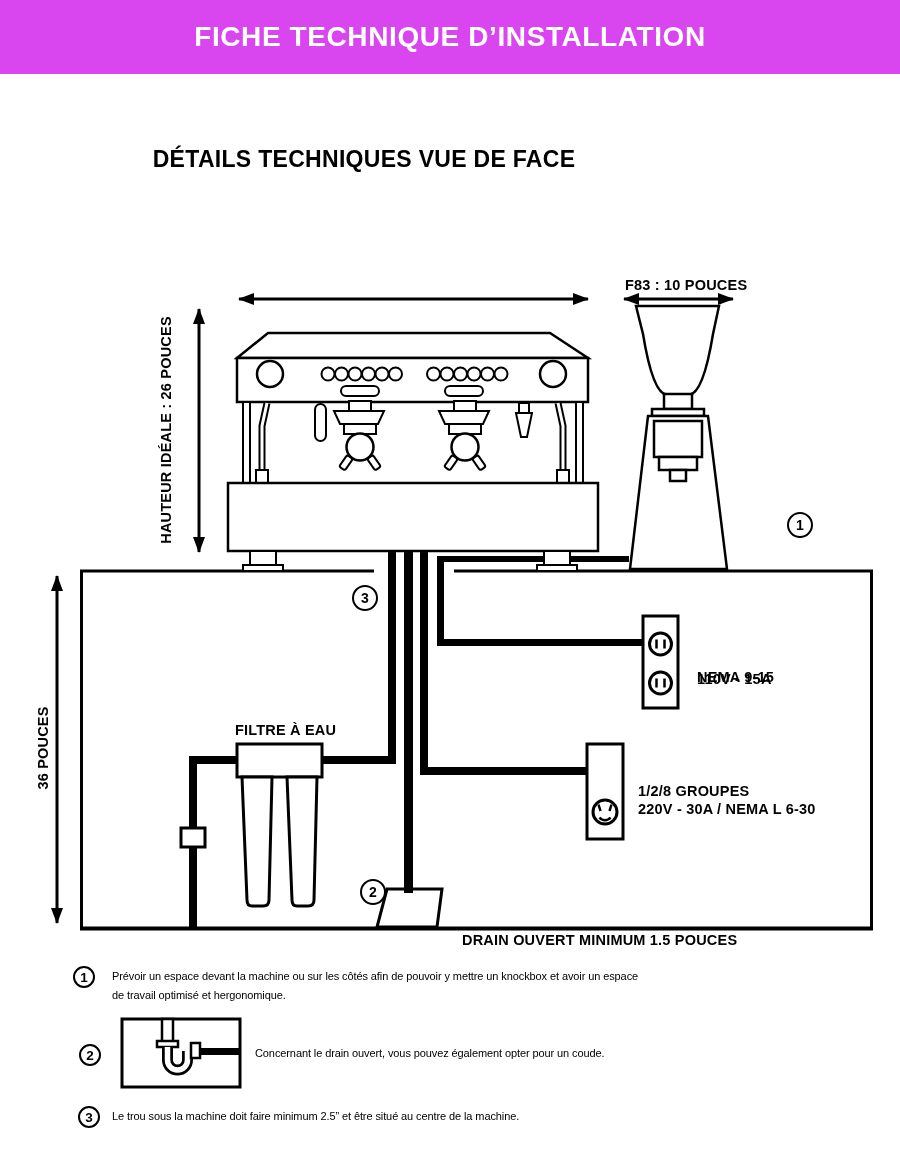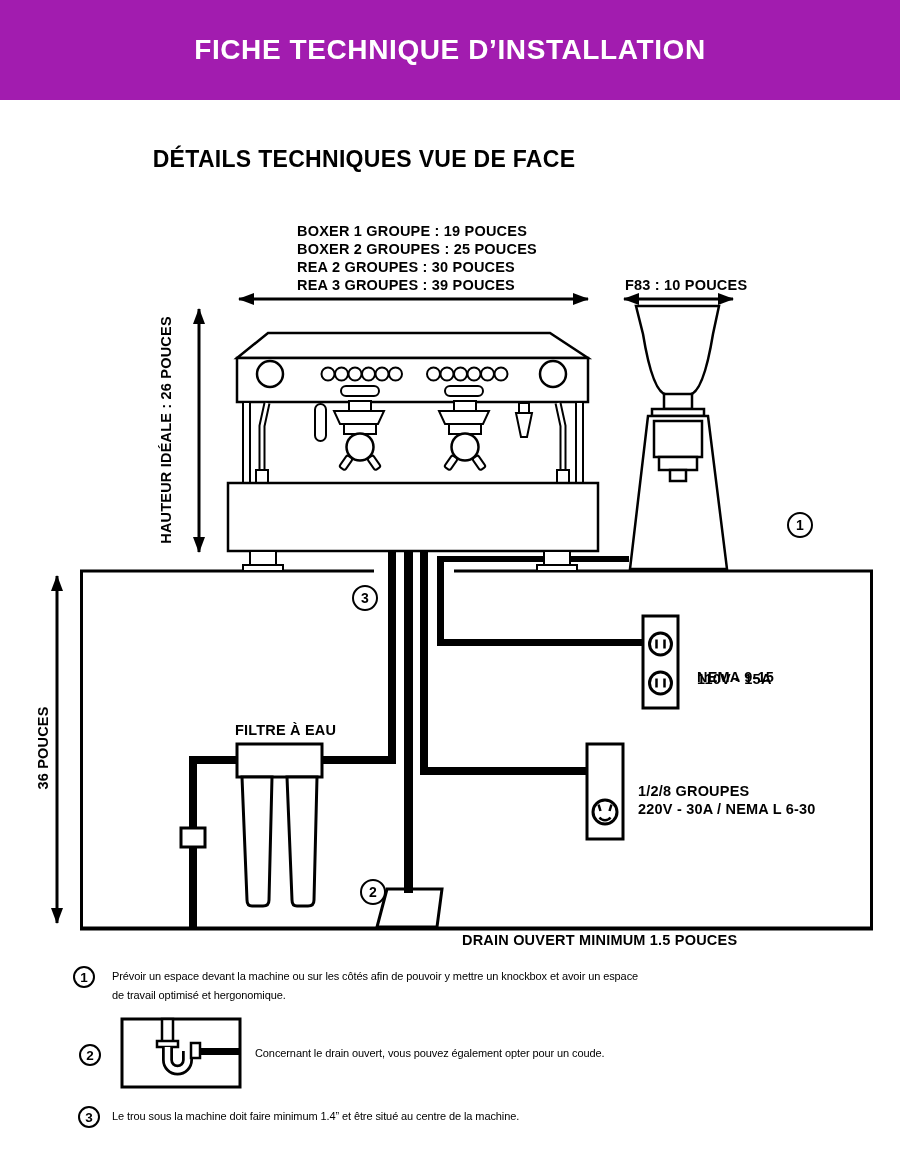--- a/index.html
+++ b/index.html
@@ -1,21 +1,21 @@
 <!DOCTYPE html>
 <html><head>
 <meta charset="utf-8">
 <style>
   html,body{margin:0;padding:0;background:#fff;}
   .page{
     position:relative;width:900px;height:1164px;background:#fff;overflow:hidden;
     font-family:"Liberation Sans","DejaVu Sans",sans-serif;color:#000;
   }
   .header{
-    position:absolute;top:0;left:0;width:900px;height:100px;background:#a21caf;
+    position:absolute;top:0;left:0;width:900px;height:74px;background:#d946ef;
     display:flex;align-items:center;justify-content:center;
   }
   .header h1{
     margin:0;color:#fff;font-size:28px;font-weight:700;letter-spacing:.6px;white-space:nowrap;
   }
   .subtitle{
     position:absolute;top:146px;left:0;width:728px;text-align:center;
     font-size:23px;font-weight:700;letter-spacing:.3px;
   }
   svg.diagram{position:absolute;top:0;left:0;}
@@ -196,26 +196,20 @@
       <rect x="122" y="1019" width="118" height="68" stroke-width="3"></rect>
       <rect x="162" y="1019" width="11" height="23" stroke-width="2.5"></rect>
       <rect x="157" y="1041" width="21" height="6" stroke-width="2.5"></rect>
       <path d="M167.5,1047 L167.5,1060 A10,10 0 0 0 187.5,1060 L187.5,1051" fill="none" stroke="#000" stroke-width="11" stroke-linecap="butt"></path>
       <path d="M167.5,1047 L167.5,1060 A10,10 0 0 0 187.5,1060 L187.5,1051" fill="none" stroke="#fff" stroke-width="5.5" stroke-linecap="butt"></path>
       <rect x="191" y="1043" width="9" height="15" stroke-width="2.5"></rect>
       <rect x="200" y="1048" width="40" height="7" fill="#000" stroke="none"></rect>
     </g>
   </svg>
 
-  <div class="lbl" style="left:297px;top:222px;">
-    <div>BOXER 1 GROUPE : 19 POUCES</div>
-    <div>BOXER 2 GROUPES : 25 POUCES</div>
-    <div>REA 2 GROUPES : 30 POUCES</div>
-    <div>REA 3 GROUPES : 39 POUCES</div>
-  </div>
   <div class="lbl" style="left:625px;top:276px;">F83 : 10 POUCES</div>
   <div class="lbl rot" style="left:166px;top:430px;">HAUTEUR IDÉALE : 26 POUCES</div>
   <div class="lbl rot" style="left:43px;top:748px;">36 POUCES</div>
   <div class="lbl" style="left:235px;top:721px;">FILTRE À EAU</div>
   <div class="lbl" style="left:697px;top:636px;margin-top:34px;">110V - 15A</div>
   <div class="lbl" style="left:697px;top:668px;">NEMA 9-15</div>
   <div class="lbl" style="left:638px;top:783px;line-height:17.5px;">
     <div>1/2/8 GROUPES</div>
     <div>220V - 30A / NEMA L 6-30</div>
   </div>
@@ -228,15 +222,15 @@
   <div class="fnt" style="left:112px;top:986px;text-align:center;">de travail optimisé et hergonomique.</div>
 
   <div class="fnc" style="left:79px;top:1044px;">
     <span>2</span>
   </div>
   <div class="fnt" style="left:255px;top:1044px;">Concernant le drain ouvert, vous pouvez également opter pour un coude.</div>
 
   <div class="fnc" style="left:78px;top:1106px;">
     <span>3</span>
   </div>
-  <div class="fnt" style="left:112px;top:1107px;">Le trou sous la machine doit faire minimum 1.4” et être situé au centre de la machine.</div>
+  <div class="fnt" style="left:112px;top:1107px;">Le trou sous la machine doit faire minimum 2.5” et être situé au centre de la machine.</div>
 
 </div>
 
 </body></html>

